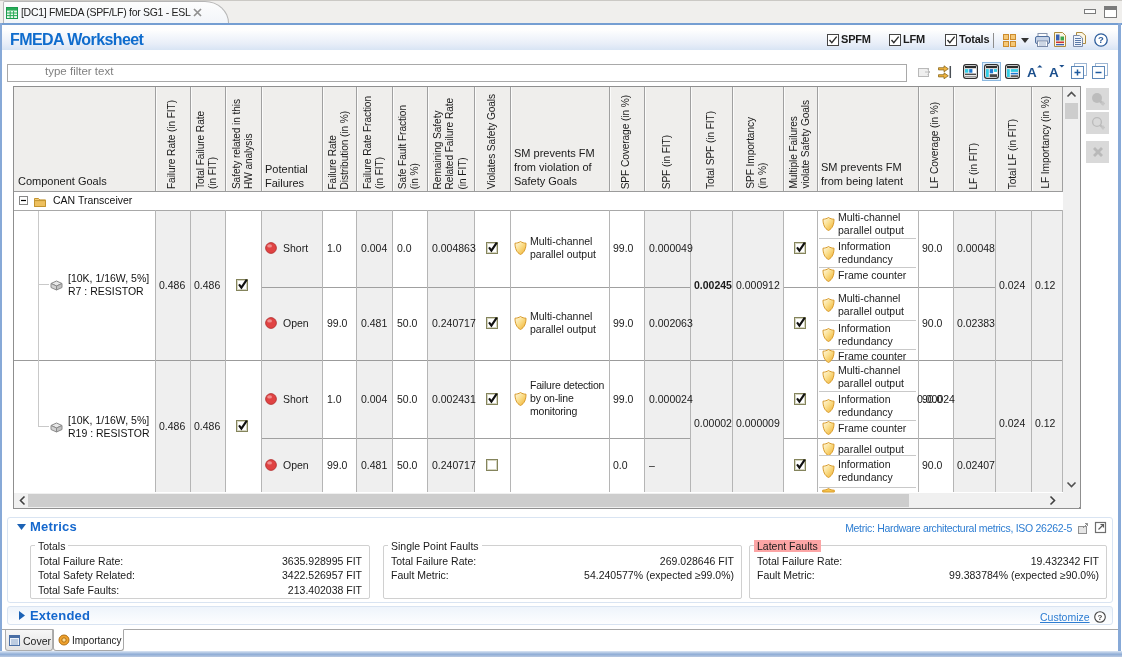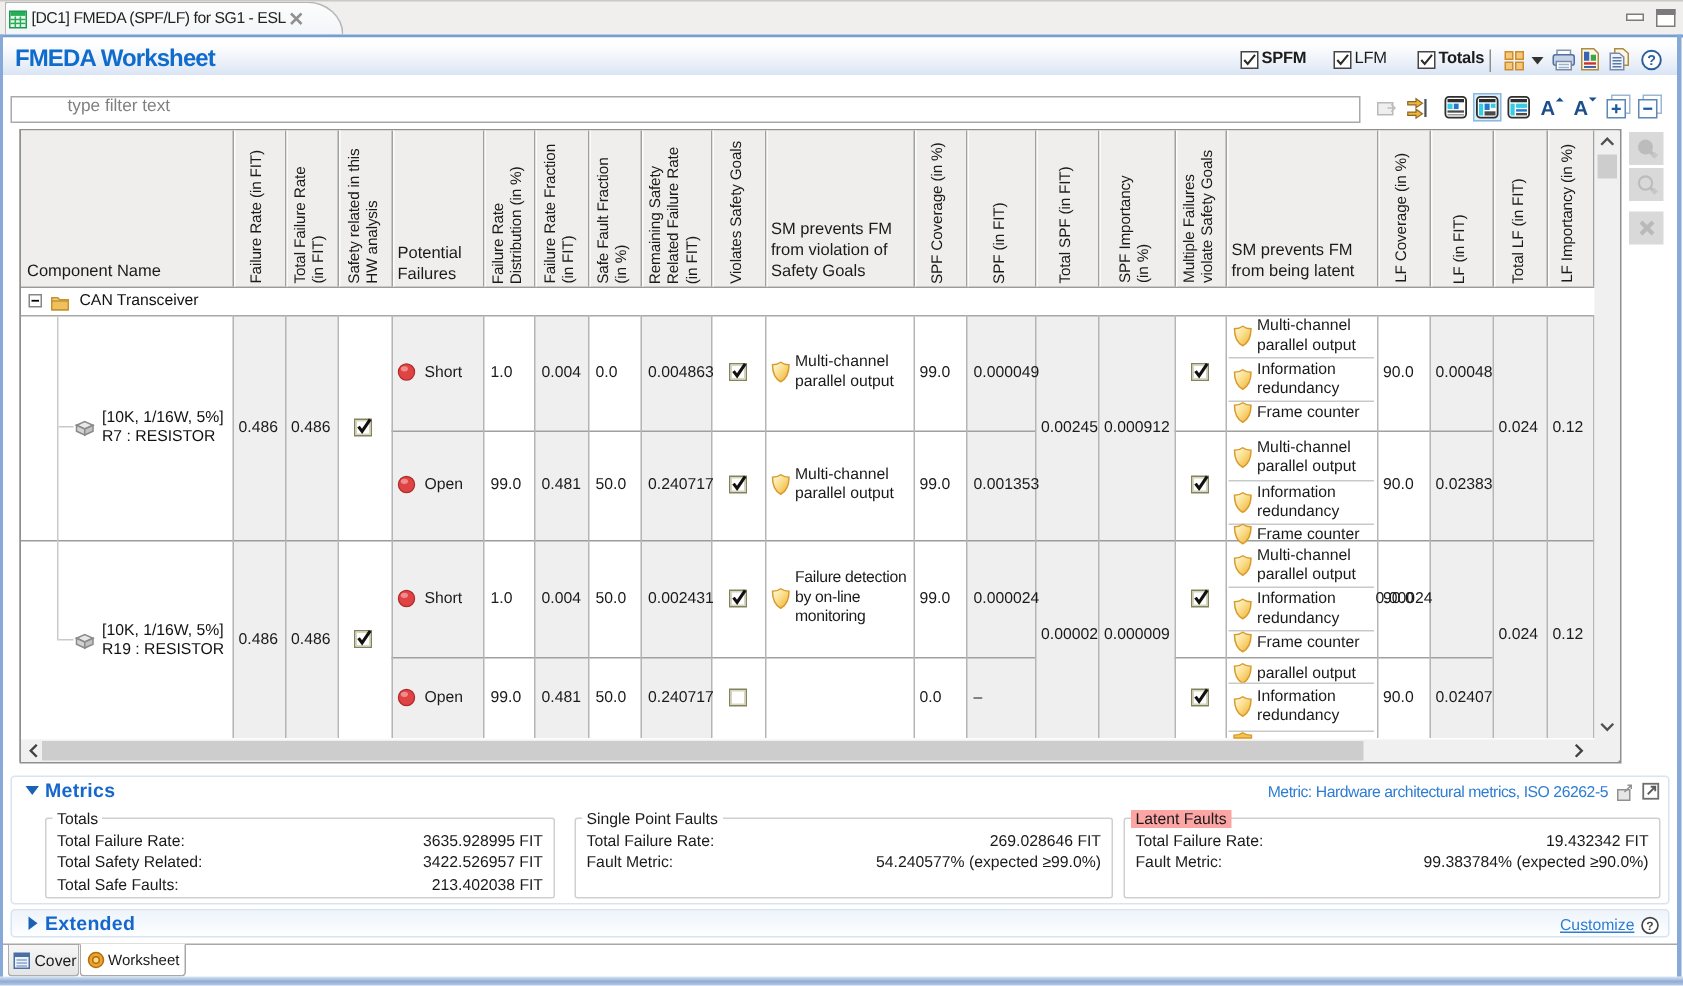--- a/index.html
+++ b/index.html
@@ -39,21 +39,21 @@
 <div class="t" style="left:10px;top:31px;font-size:16px;font-weight:bold;color:#0f6ccd;letter-spacing:-0.6px;">FMEDA Worksheet</div>
 <svg style="left:827px;top:34px" width="12" height="12" viewBox="0 0 12 12">
     <rect x="0.5" y="0.5" width="11" height="11" fill="#fff" stroke="#454545"></rect>
     <path d="M2.5 6 L4.8 8.6 L9.7 2.6" fill="none" stroke="#2c2c2c" stroke-width="1.4"></path>
   </svg>
 <div class="t" style="left:841px;top:33px;font-size:11px;font-weight:bold;color:#1c1c1c;letter-spacing:-0.2px;">SPFM</div>
 <svg style="left:889px;top:34px" width="12" height="12" viewBox="0 0 12 12">
     <rect x="0.5" y="0.5" width="11" height="11" fill="#fff" stroke="#454545"></rect>
     <path d="M2.5 6 L4.8 8.6 L9.7 2.6" fill="none" stroke="#2c2c2c" stroke-width="1.4"></path>
   </svg>
-<div class="t" style="left:903px;top:33px;font-size:11px;font-weight:normal;color:#1c1c1c;letter-spacing:-0.2px;">LFM</div>
+<div class="t" style="left:903px;top:33px;font-size:11px;font-weight:bold;color:#1c1c1c;letter-spacing:-0.2px;">LFM</div>
 <svg style="left:945px;top:34px" width="12" height="12" viewBox="0 0 12 12">
     <rect x="0.5" y="0.5" width="11" height="11" fill="#fff" stroke="#454545"></rect>
     <path d="M2.5 6 L4.8 8.6 L9.7 2.6" fill="none" stroke="#2c2c2c" stroke-width="1.4"></path>
   </svg>
 <div class="t" style="left:959px;top:33px;font-size:11px;font-weight:bold;color:#1c1c1c;letter-spacing:-0.2px;">Totals</div>
 <div class="a" style="left:993px;top:33px;width:1px;height:15px;background:#8d8d8d;"></div>
 <svg style="left:1003px;top:34px" width="13" height="13" viewBox="0 0 13 13">
 <g fill="#f5c878" stroke="#cd8c2e">
       <rect x="0.5" y="0.5" width="5" height="5"></rect>
       <rect x="7.5" y="0.5" width="5" height="5"></rect>
@@ -221,21 +221,21 @@
 <div class="vl" style="left:918px;top:210px;height:282px;background:#b5b5b5;"></div>
 <div class="vl" style="left:953px;top:87px;height:104px;background:#a0a0a0;"></div>
 <div class="vl" style="left:954px;top:87px;height:104px;background:#fbfbfa;"></div>
 <div class="vl" style="left:953px;top:210px;height:282px;background:#b5b5b5;"></div>
 <div class="vl" style="left:995px;top:87px;height:104px;background:#a0a0a0;"></div>
 <div class="vl" style="left:996px;top:87px;height:104px;background:#fbfbfa;"></div>
 <div class="vl" style="left:995px;top:210px;height:282px;background:#b5b5b5;"></div>
 <div class="vl" style="left:1031px;top:87px;height:104px;background:#a0a0a0;"></div>
 <div class="vl" style="left:1032px;top:87px;height:104px;background:#fbfbfa;"></div>
 <div class="vl" style="left:1031px;top:210px;height:282px;background:#b5b5b5;"></div>
-<div class="t" style="left:18px;top:175px;font-size:11px;color:#1a1a1a;">Component Name</div>
+<div class="t" style="left:18px;top:175px;font-size:11px;color:#1a1a1a;">Component Goals</div>
 <div class="v" style="left:166.3px;bottom:468px;">Failure Rate (in FIT)</div>
 <div class="v" style="left:195.2px;bottom:468px;">Total Failure Rate<br>(in FIT)</div>
 <div class="v" style="left:230.7px;bottom:468px;">Safety related in this<br>HW analysis</div>
 <div class="v" style="left:326.7px;bottom:468px;">Failure Rate<br>Distribution (in %)</div>
 <div class="v" style="left:361.7px;bottom:468px;">Failure Rate Fraction<br>(in FIT)</div>
 <div class="v" style="left:397.2px;bottom:468px;">Safe Fault Fraction<br>(in %)</div>
 <div class="v" style="left:432.1px;bottom:468px;">Remaining Safety<br>Related Failure Rate<br>(in FIT)</div>
 <div class="v" style="left:485.9px;bottom:468px;">Violates Safety Goals</div>
 <div class="v" style="left:620.4px;bottom:468px;">SPF Coverage (in %)</div>
 <div class="v" style="left:660.9px;bottom:468px;">SPF (in FIT)</div>
@@ -325,21 +325,21 @@
 <div class="num" style="left:327px;top:317px;">99.0</div>
 <div class="num" style="left:361px;top:317px;">0.481</div>
 <div class="num" style="left:397px;top:317px;">50.0</div>
 <div class="num" style="left:432px;top:317px;">0.240717</div>
 <svg style="left:485px;top:315px" width="15" height="15" viewBox="0 0 15 15">
     <rect x="1.5" y="2.5" width="11" height="11" fill="#fffffb" stroke="#84845c" stroke-width="1"></rect>
     <rect x="2.5" y="3.5" width="9" height="9" fill="#fff" stroke="#d6d6c2" stroke-width="1"></rect>
     <path d="M4 7.4 L6.4 10.6 L11.8 2.6" fill="none" stroke="#111" stroke-width="2.1"></path>
   </svg>
 <div class="num" style="left:613px;top:317px;">99.0</div>
-<div class="num" style="left:649px;top:317px;">0.001353</div>
+<div class="num" style="left:649px;top:317px;">0.002063</div>
 <div class="num" style="left:922px;top:317px;">90.0</div>
 <div class="num" style="left:957px;top:317px;">0.02383</div>
 <div class="num" style="left:327px;top:393px;">1.0</div>
 <div class="num" style="left:361px;top:393px;">0.004</div>
 <div class="num" style="left:397px;top:393px;">50.0</div>
 <div class="num" style="left:432px;top:393px;">0.002431</div>
 <svg style="left:485px;top:391px" width="15" height="15" viewBox="0 0 15 15">
     <rect x="1.5" y="2.5" width="11" height="11" fill="#fffffb" stroke="#84845c" stroke-width="1"></rect>
     <rect x="2.5" y="3.5" width="9" height="9" fill="#fff" stroke="#d6d6c2" stroke-width="1"></rect>
     <path d="M4 7.4 L6.4 10.6 L11.8 2.6" fill="none" stroke="#111" stroke-width="2.1"></path>
@@ -373,21 +373,21 @@
 <svg style="left:793px;top:391px" width="15" height="15" viewBox="0 0 15 15">
     <rect x="1.5" y="2.5" width="11" height="11" fill="#fffffb" stroke="#84845c" stroke-width="1"></rect>
     <rect x="2.5" y="3.5" width="9" height="9" fill="#fff" stroke="#d6d6c2" stroke-width="1"></rect>
     <path d="M4 7.4 L6.4 10.6 L11.8 2.6" fill="none" stroke="#111" stroke-width="2.1"></path>
   </svg>
 <svg style="left:793px;top:457px" width="15" height="15" viewBox="0 0 15 15">
     <rect x="1.5" y="2.5" width="11" height="11" fill="#fffffb" stroke="#84845c" stroke-width="1"></rect>
     <rect x="2.5" y="3.5" width="9" height="9" fill="#fff" stroke="#d6d6c2" stroke-width="1"></rect>
     <path d="M4 7.4 L6.4 10.6 L11.8 2.6" fill="none" stroke="#111" stroke-width="2.1"></path>
   </svg>
-<div class="num" style="left:694px;top:279px;">0.00245</div>
+<div class="num" style="left:694px;top:279px;font-weight:bold;">0.00245</div>
 <div class="num" style="left:736px;top:279px;">0.000912</div>
 <div class="num" style="left:694px;top:417px;">0.00002</div>
 <div class="num" style="left:736px;top:417px;">0.000009</div>
 <div class="num" style="left:999px;top:279px;">0.024</div>
 <div class="num" style="left:1035px;top:279px;">0.12</div>
 <div class="num" style="left:999px;top:417px;">0.024</div>
 <div class="num" style="left:1035px;top:417px;">0.12</div>
 <svg style="left:514px;top:241px" width="13" height="14" viewBox="0 0 13 14">
     <defs>
       <linearGradient id="shg" x1="0" y1="0" x2="1" y2="1">
@@ -642,12 +642,12 @@
       <line x1="2" y1="8" x2="9" y2="8"></line>
       <line x1="2" y1="10" x2="9" y2="10"></line>
     </g>
   </svg>
 <div class="t" style="left:23px;top:635px;font-size:10.5px;color:#1a1a1a;">Cover</div>
 <div class="a" style="left:53px;top:629px;width:71px;height:22px;background:#fff;border:1px solid #a8a8a8;border-top:1px solid #fff;border-radius:0 0 3px 3px;"></div>
 <svg style="left:58px;top:634px" width="12" height="12" viewBox="0 0 12 12">
 <circle cx="6" cy="6" r="5" fill="#f0a22e" stroke="#b06f12"></circle>
     <circle cx="6" cy="6" r="2.2" fill="#fdd98d" stroke="#b06f12"></circle>
   </svg>
-<div class="t" style="left:72px;top:635px;font-size:10px;color:#1a1a1a;">Worksheet</div>
+<div class="t" style="left:72px;top:635px;font-size:10px;color:#1a1a1a;">Importancy</div>
 </body></html>

